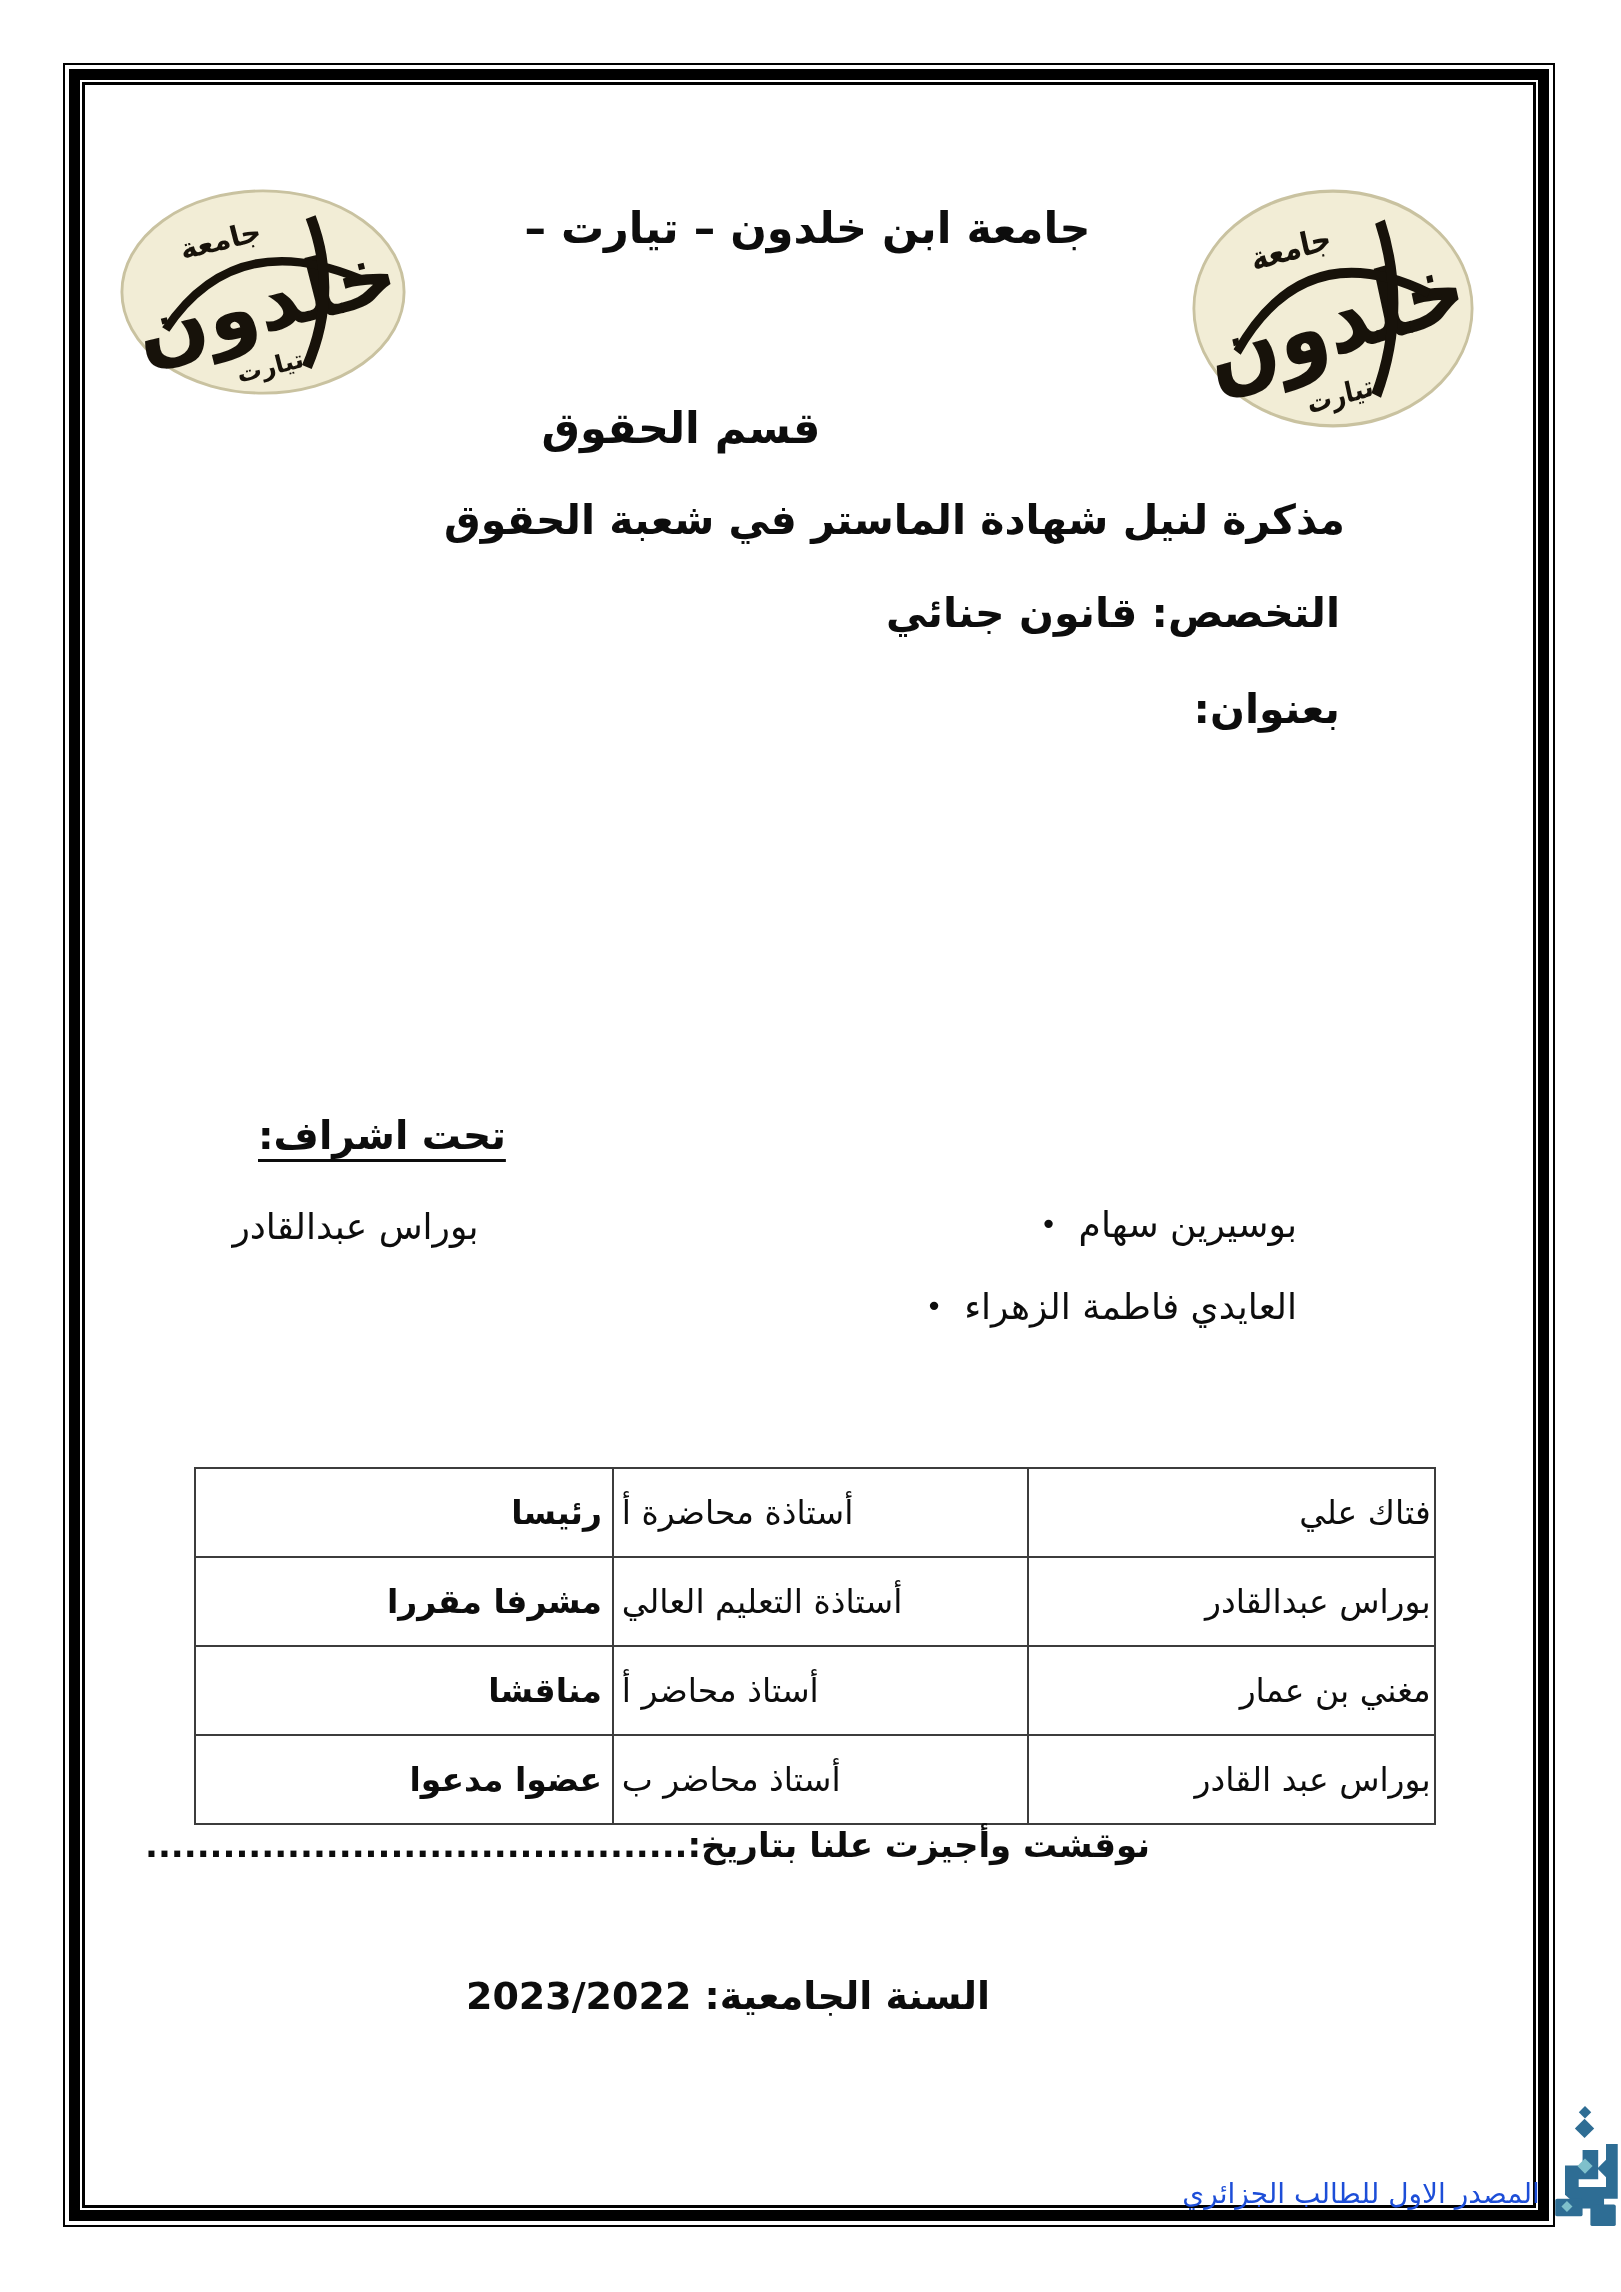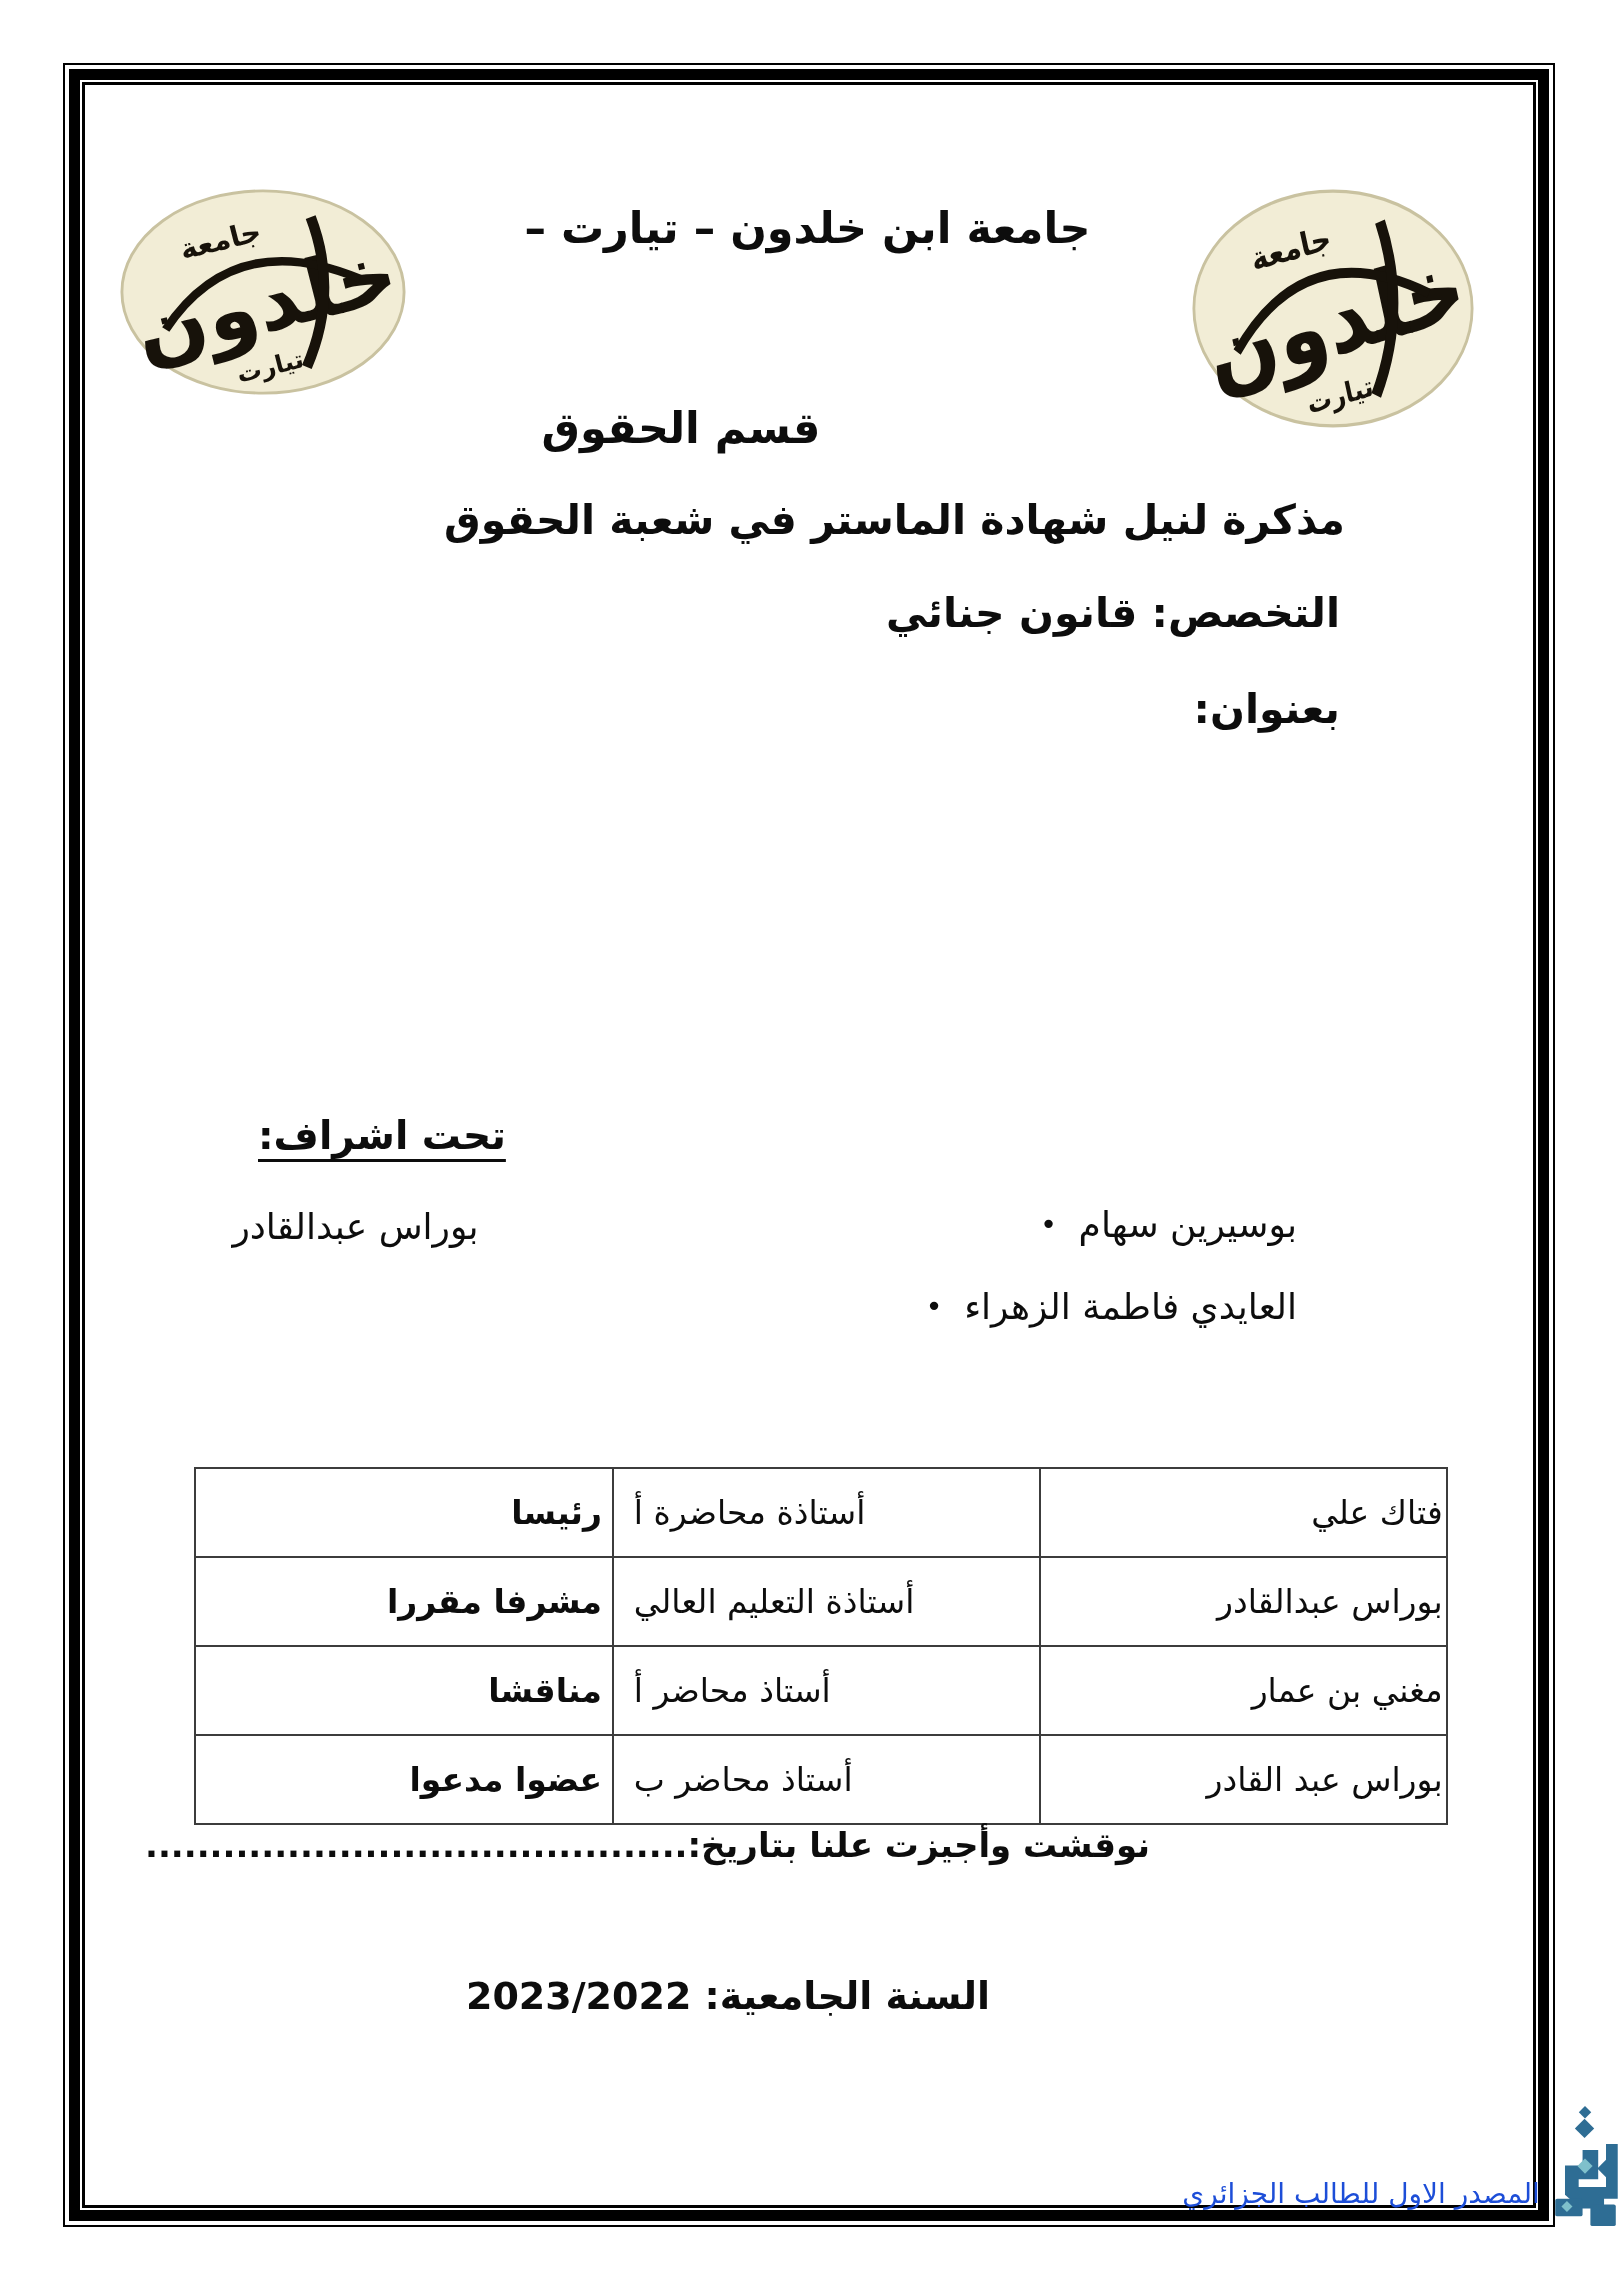--- a/index.html
+++ b/index.html
@@ -35,21 +35,21 @@
 
   table.jury{
     position:absolute;left:194px;top:1467px;width:1210px;height:343px;
     border-collapse:collapse;direction:rtl;table-layout:fixed;
   }
   table.jury td{
     border:2px solid #3c3c3c;font-size:33px;vertical-align:middle;
     height:85px;overflow:hidden;white-space:nowrap;
   }
   td.c-name{width:401px;text-align:right;padding-right:3px;}
-  td.c-degree{width:404px;text-align:left;padding-left:20px;direction:rtl;}
+  td.c-degree{width:404px;text-align:left;padding-left:8px;direction:rtl;}
   td.c-role{width:405px;text-align:right;padding-right:9.8px;font-weight:bold;}
 
   .defense{font-size:34px;font-weight:bold;direction:rtl;white-space:nowrap;}
   .year{font-size:38px;font-weight:bold;direction:rtl;white-space:nowrap;}
 
   .wm-brand{font-family:"Liberation Sans",sans-serif;font-size:45px;font-weight:bold;letter-spacing:1px;color:#4d9cab;z-index:6;white-space:nowrap;}
   .wm-tagline{font-size:28px;color:#1d4ed8;direction:rtl;z-index:6;white-space:nowrap;}
   .wm-glyph{z-index:7;}
 </style>
 </head>

